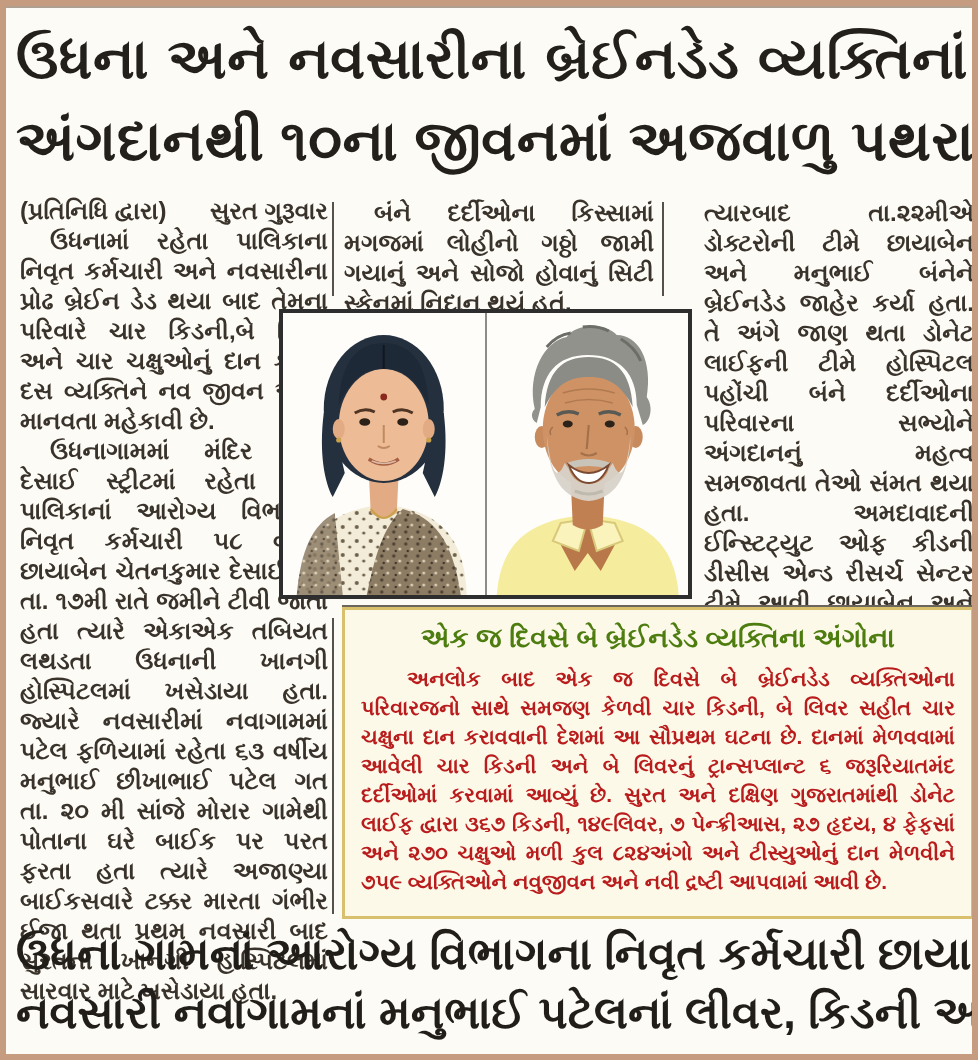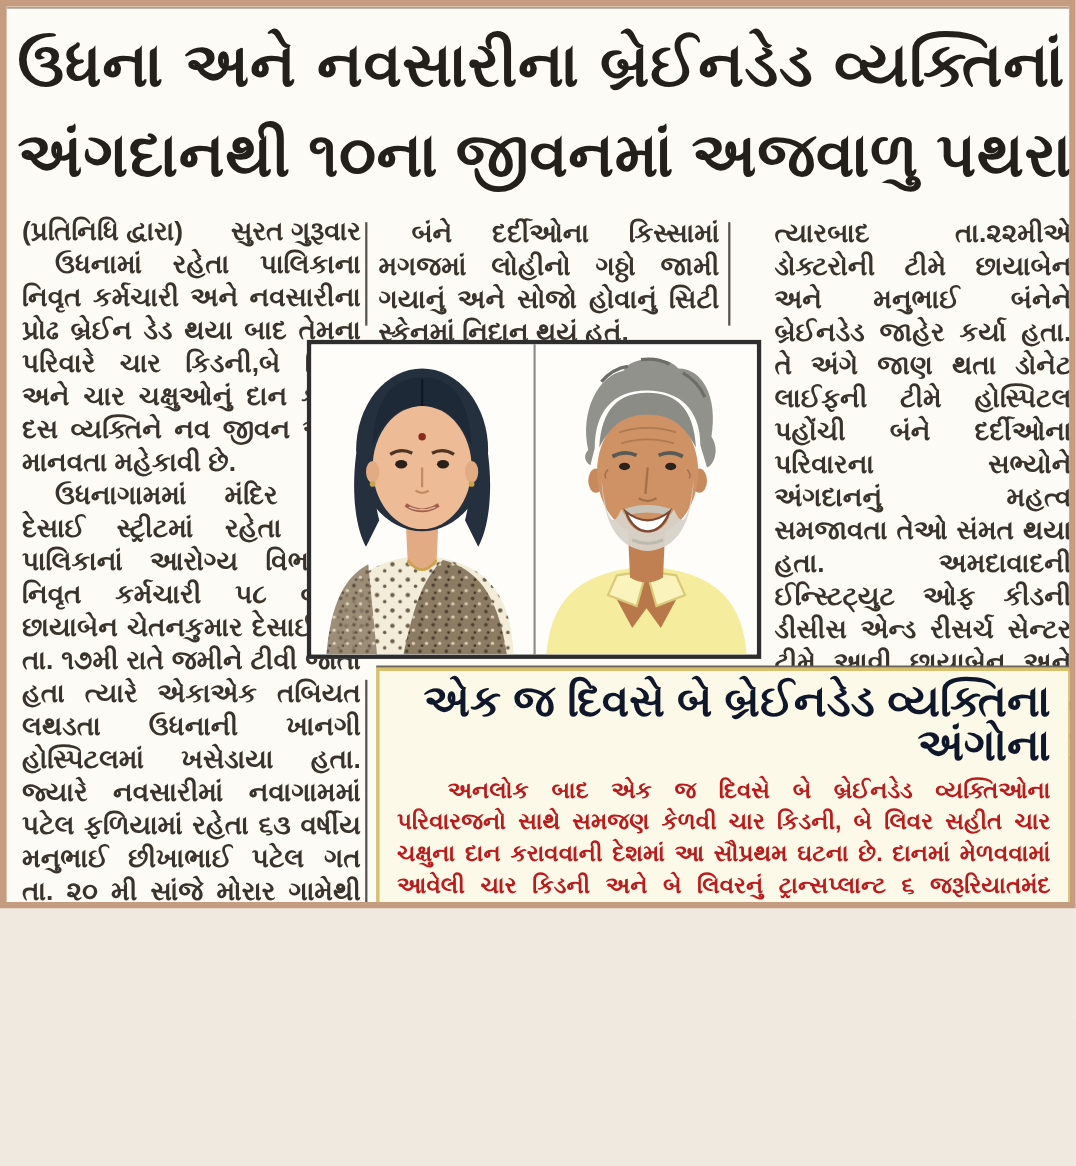--- a/index.html
+++ b/index.html
@@ -1,18 +1,18 @@
 <!DOCTYPE html>
 <html><head>
 <meta charset="utf-8">
 <style>
   html,body { margin:0; padding:0; background:#efe9df; }
   .page {
     position:relative;
-    width:978px; height:826px;
+    width:978px; height:1060px;
     box-sizing:border-box;
     background:#fcfbf5;
     border:6px solid #c69c80;
     box-shadow: inset 0 2px 0 #b0a090;
     font-family:"Liberation Sans","DejaVu Sans",sans-serif;
     overflow:hidden;
     color:#332e27;
   }
   .headline { position:absolute; left:10px; top:12px; width:952px; }
   .headline .hl-line {
@@ -39,22 +39,22 @@
   }
   .photo-cell { flex:1; overflow:hidden; }
   .photo-cell + .photo-cell { border-left:2px solid #8d8d88; }
   .photo-cell svg { display:block; width:100%; height:100%; }
   .gold-box {
     position:absolute; left:336px; top:601px; width:632px; height:312px;
     box-sizing:border-box; background:#fdf9e9; border:3px solid #d8c06c;
     box-shadow: 0 -2px 0 #6b655c;
     padding:8px 16px 6px 16px;
   }
-  .gold-heading { text-align:right; font-size:40px; line-height:40px;
-    font-weight:700; color:#0f172a; }
+  .gold-heading { text-align:center; font-size:27px; line-height:40px;
+    font-weight:700; color:#4d7c0f; }
   .gold-body { margin-top:6px; font-size:21px; line-height:29px; font-weight:600;
     text-align:justify; text-indent:46px; color:#b91c1c; }
   .caption { position:absolute; left:10px; top:918px; width:956px; }
   .caption .cap-line {
     font-size:45px; line-height:59px; font-weight:700; color:#211e19;
     text-align:justify; text-align-last:justify; white-space:nowrap;
   }
 </style>
 </head>
 <body>

